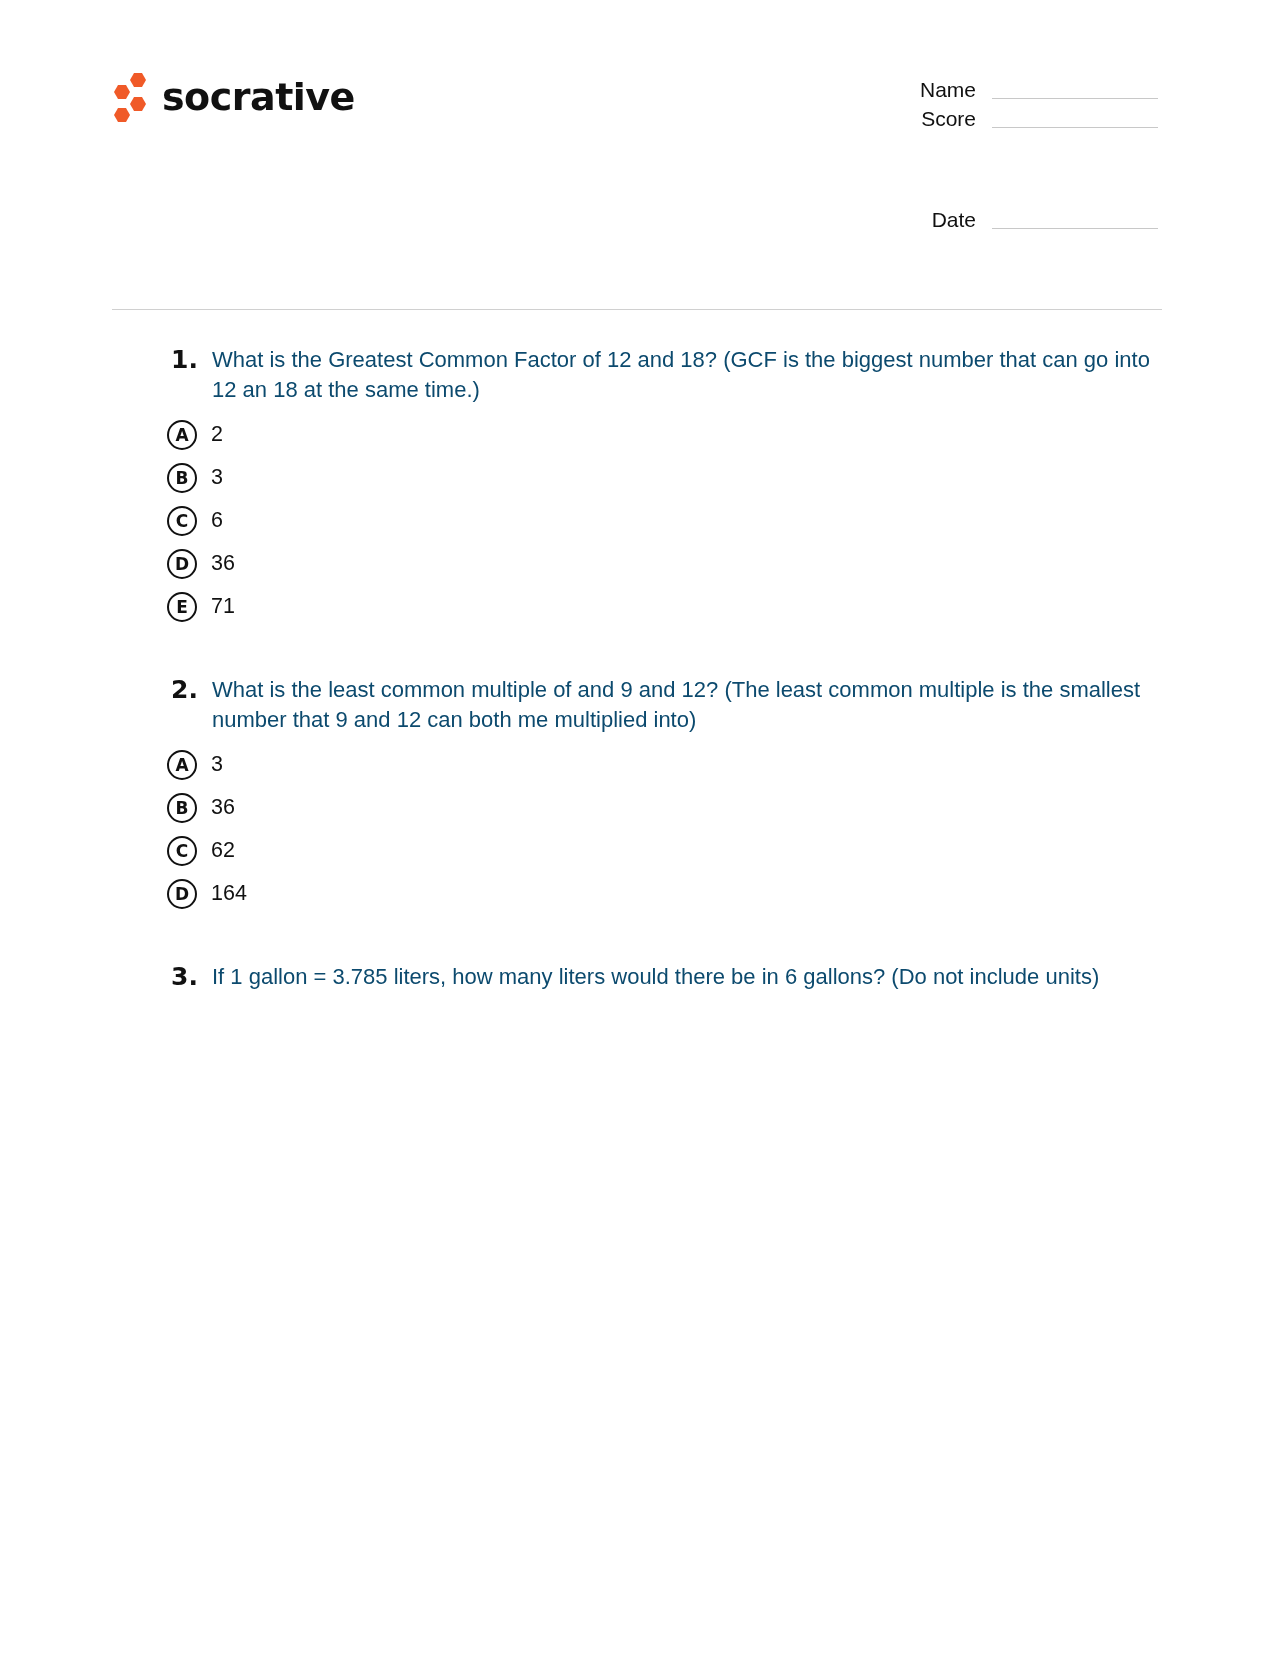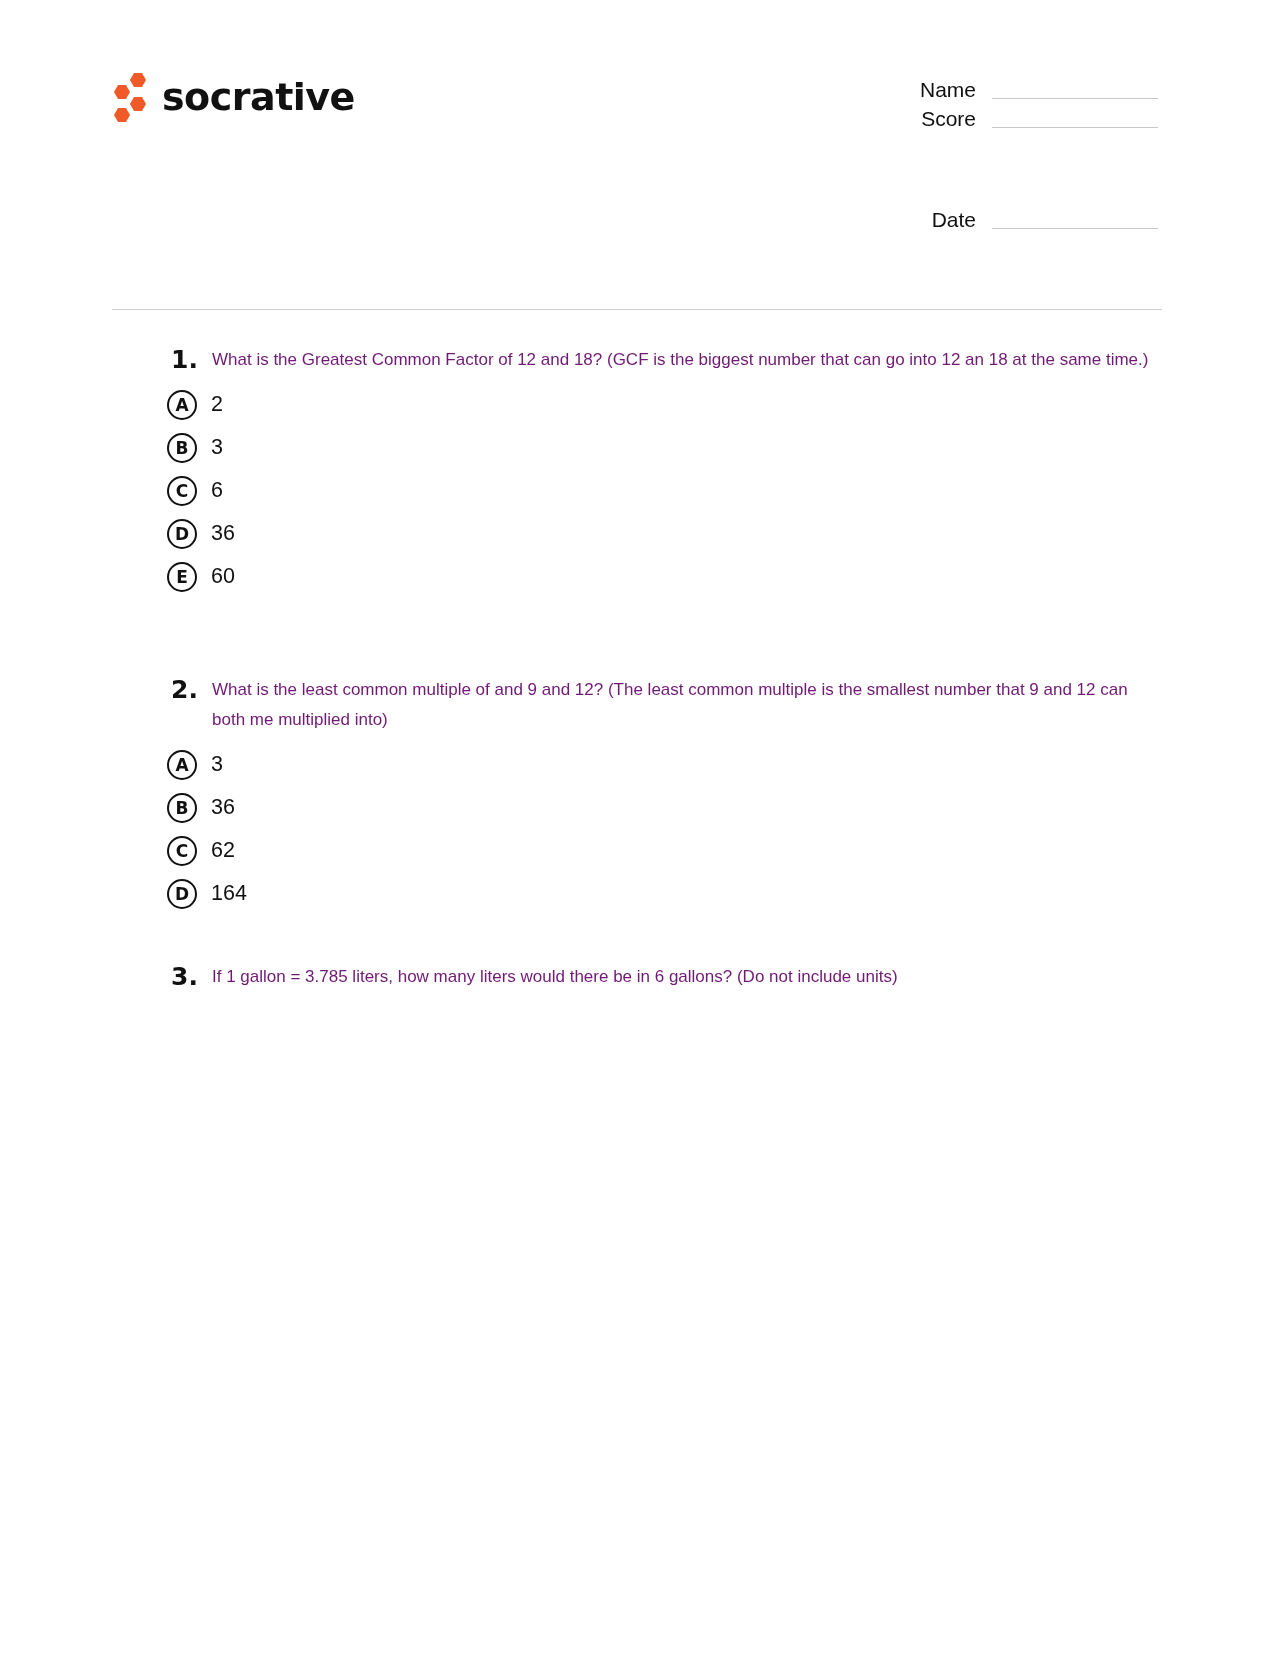--- a/index.html
+++ b/index.html
@@ -14,21 +14,21 @@
 
     .field { position: absolute; display: flex; align-items: flex-end; }
     .field-label { width: 100px; text-align: right; font-size: 21px; color: #111; }
     .field-line { width: 166px; height: 0; border-bottom: 1.5px solid #c8c8c8; margin-left: 16px; margin-bottom: 3px; }
 
     .divider { position: absolute; left: 112px; top: 309px; width: 1050px; height: 0; border-top: 1.5px solid #d0d0d0; }
 
     .question { position: absolute; left: 165px; width: 990px; }
     .q-head { display: flex; }
     .q-num { width: 47px; text-align: right; padding-right: 14px; box-sizing: border-box; font-weight: bold; font-size: 25px; line-height: 30px; font-family: "DejaVu Sans", sans-serif; }
-    .q-text { flex: 1; font-size: 17px; line-height: 30px; color: #701a75; }
+    .q-text { flex: 1; font-size: 22px; line-height: 30px; color: #0c4a6e; }
     .choices { margin-top: 8px; }
     .choice { display: flex; align-items: center; height: 43px; }
     .choice-circle { width: 30px; height: 30px; border: 2px solid #111; border-radius: 50%; box-sizing: border-box; display: flex; align-items: center; justify-content: center; font-weight: bold; font-size: 17px; font-family: "DejaVu Sans", sans-serif; }
     .choice-text { margin-left: 14px; font-size: 21.5px; color: #111; }
   </style>
 </head>
 <body>
 
 <div class="page">
 
@@ -75,21 +75,21 @@
       <div class="choice">
         <span class="choice-circle">C</span>
         <span class="choice-text">6</span>
       </div>
       <div class="choice">
         <span class="choice-circle">D</span>
         <span class="choice-text">36</span>
       </div>
       <div class="choice">
         <span class="choice-circle">E</span>
-        <span class="choice-text">60</span>
+        <span class="choice-text">71</span>
       </div>
     </div>
   </div>
 
   <div class="question" style="top: 675px;">
     <div class="q-head">
       <span class="q-num">2.</span>
       <span class="q-text">What is the least common multiple of and 9 and 12? (The least common multiple is the smallest number that 9 and 12 can both me multiplied into)</span>
     </div>
     <div class="choices" style="margin-left: 2px;">

